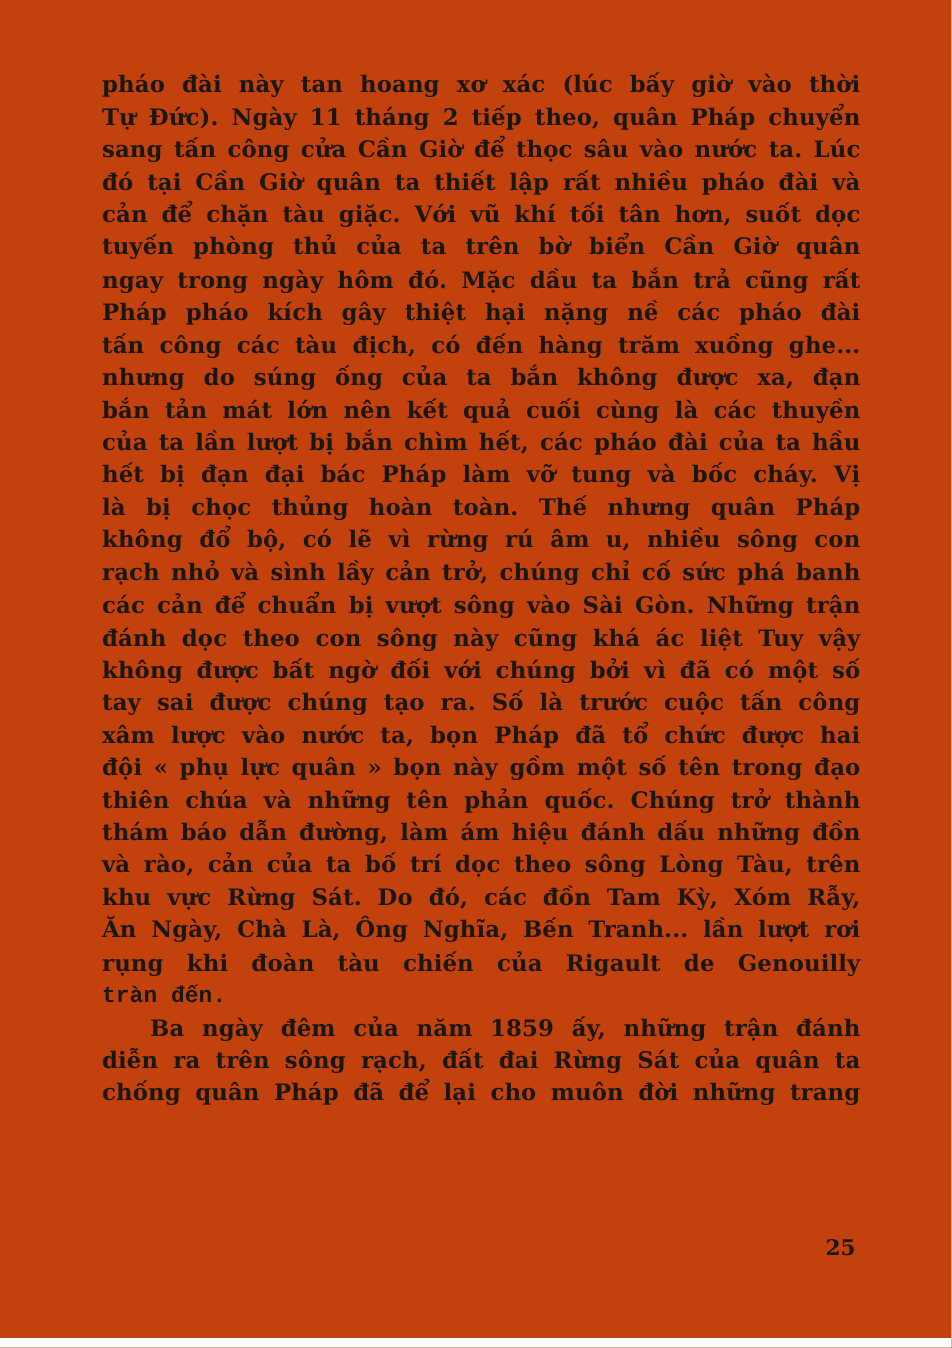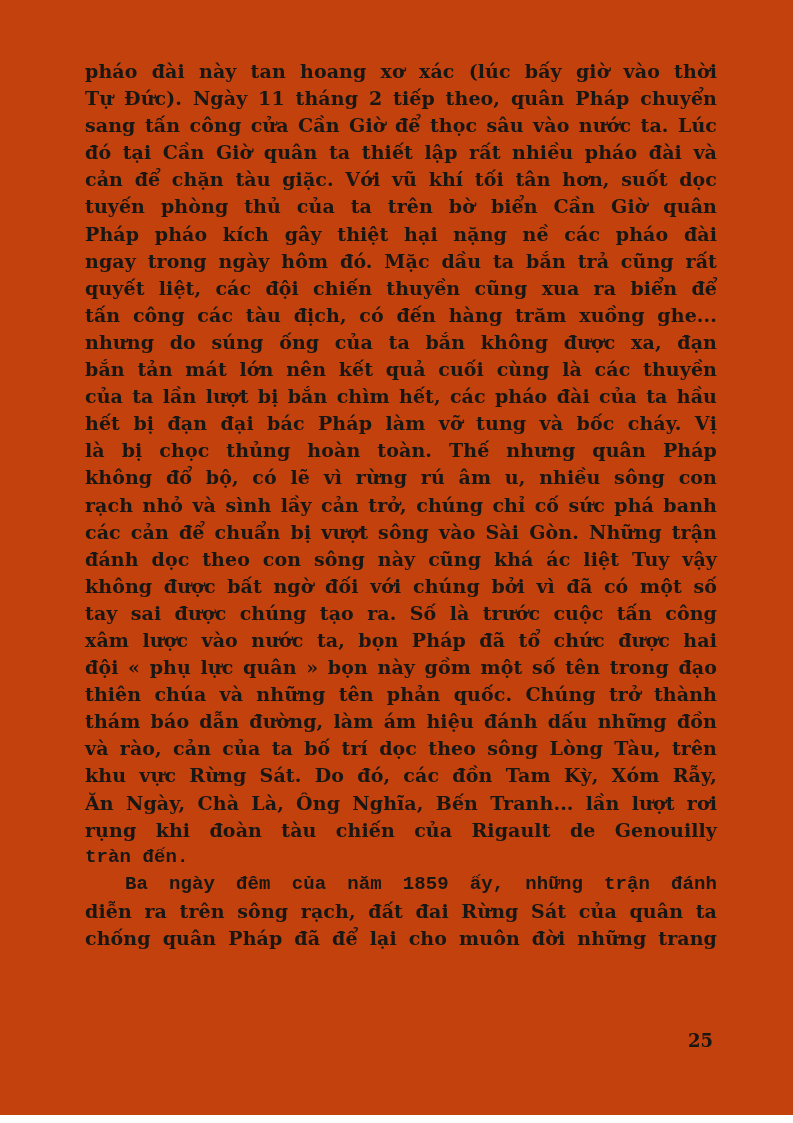--- a/index.html
+++ b/index.html
@@ -31,21 +31,20 @@
     text-align-last: justify;
     letter-spacing: 0.1px;
     text-rendering: optimizeLegibility;
   }
   .text-line.para-last {
     text-align-last: left;
     font-family: Liberation Mono, monospace;
   }
   .text-line.indent {
     text-indent: 40px;
-    font-family: Liberation Mono, monospace;
   }
   .page-number {
     position: absolute;
     right: 80px;
     top: 1030px;
     font-family: "DejaVu Serif", serif;
     font-weight: 700;
     font-size: 18px;
     color: #181714;
   }
@@ -54,23 +53,22 @@
 <body>
 
 <div class="page">
   <div class="text-block" id="text-block">
       <div class="text-line">pháo đài này tan hoang xơ xác (lúc bấy giờ vào thời</div>
       <div class="text-line">Tự Đức). Ngày 11 tháng 2 tiếp theo, quân Pháp chuyển</div>
       <div class="text-line">sang tấn công cửa Cần Giờ để thọc sâu vào nước ta. Lúc</div>
       <div class="text-line">đó tại Cần Giờ quân ta thiết lập rất nhiều pháo đài và</div>
       <div class="text-line">cản để chặn tàu giặc. Với vũ khí tối tân hơn, suốt dọc</div>
       <div class="text-line">tuyến phòng thủ của ta trên bờ biển Cần Giờ quân</div>
+      <div class="text-line">ngay trong ngày hôm đó. Mặc dầu ta bắn trả cũng rất</div>
       <div class="text-line">Pháp pháo kích gây thiệt hại nặng nề các pháo đài</div>
-      <div class="text-line">ngay trong ngày hôm đó. Mặc dầu ta bắn trả cũng rất</div>
-      <div class="text-line">quyết liệt, các đội chiến thuyền cũng xua ra biển để</div>
       <div class="text-line">tấn công các tàu địch, có đến hàng trăm xuồng ghe...</div>
       <div class="text-line">nhưng do súng ống của ta bắn không được xa, đạn</div>
       <div class="text-line">bắn tản mát lớn nên kết quả cuối cùng là các thuyền</div>
       <div class="text-line">của ta lần lượt bị bắn chìm hết, các pháo đài của ta hầu</div>
       <div class="text-line">hết bị đạn đại bác Pháp làm vỡ tung và bốc cháy. Vị</div>
       <div class="text-line">là bị chọc thủng hoàn toàn. Thế nhưng quân Pháp</div>
       <div class="text-line">không đổ bộ, có lẽ vì rừng rú âm u, nhiều sông con</div>
       <div class="text-line">rạch nhỏ và sình lầy cản trở, chúng chỉ cố sức phá banh</div>
       <div class="text-line">các cản để chuẩn bị vượt sông vào Sài Gòn. Những trận</div>
       <div class="text-line">đánh dọc theo con sông này cũng khá ác liệt Tuy vậy</div>

